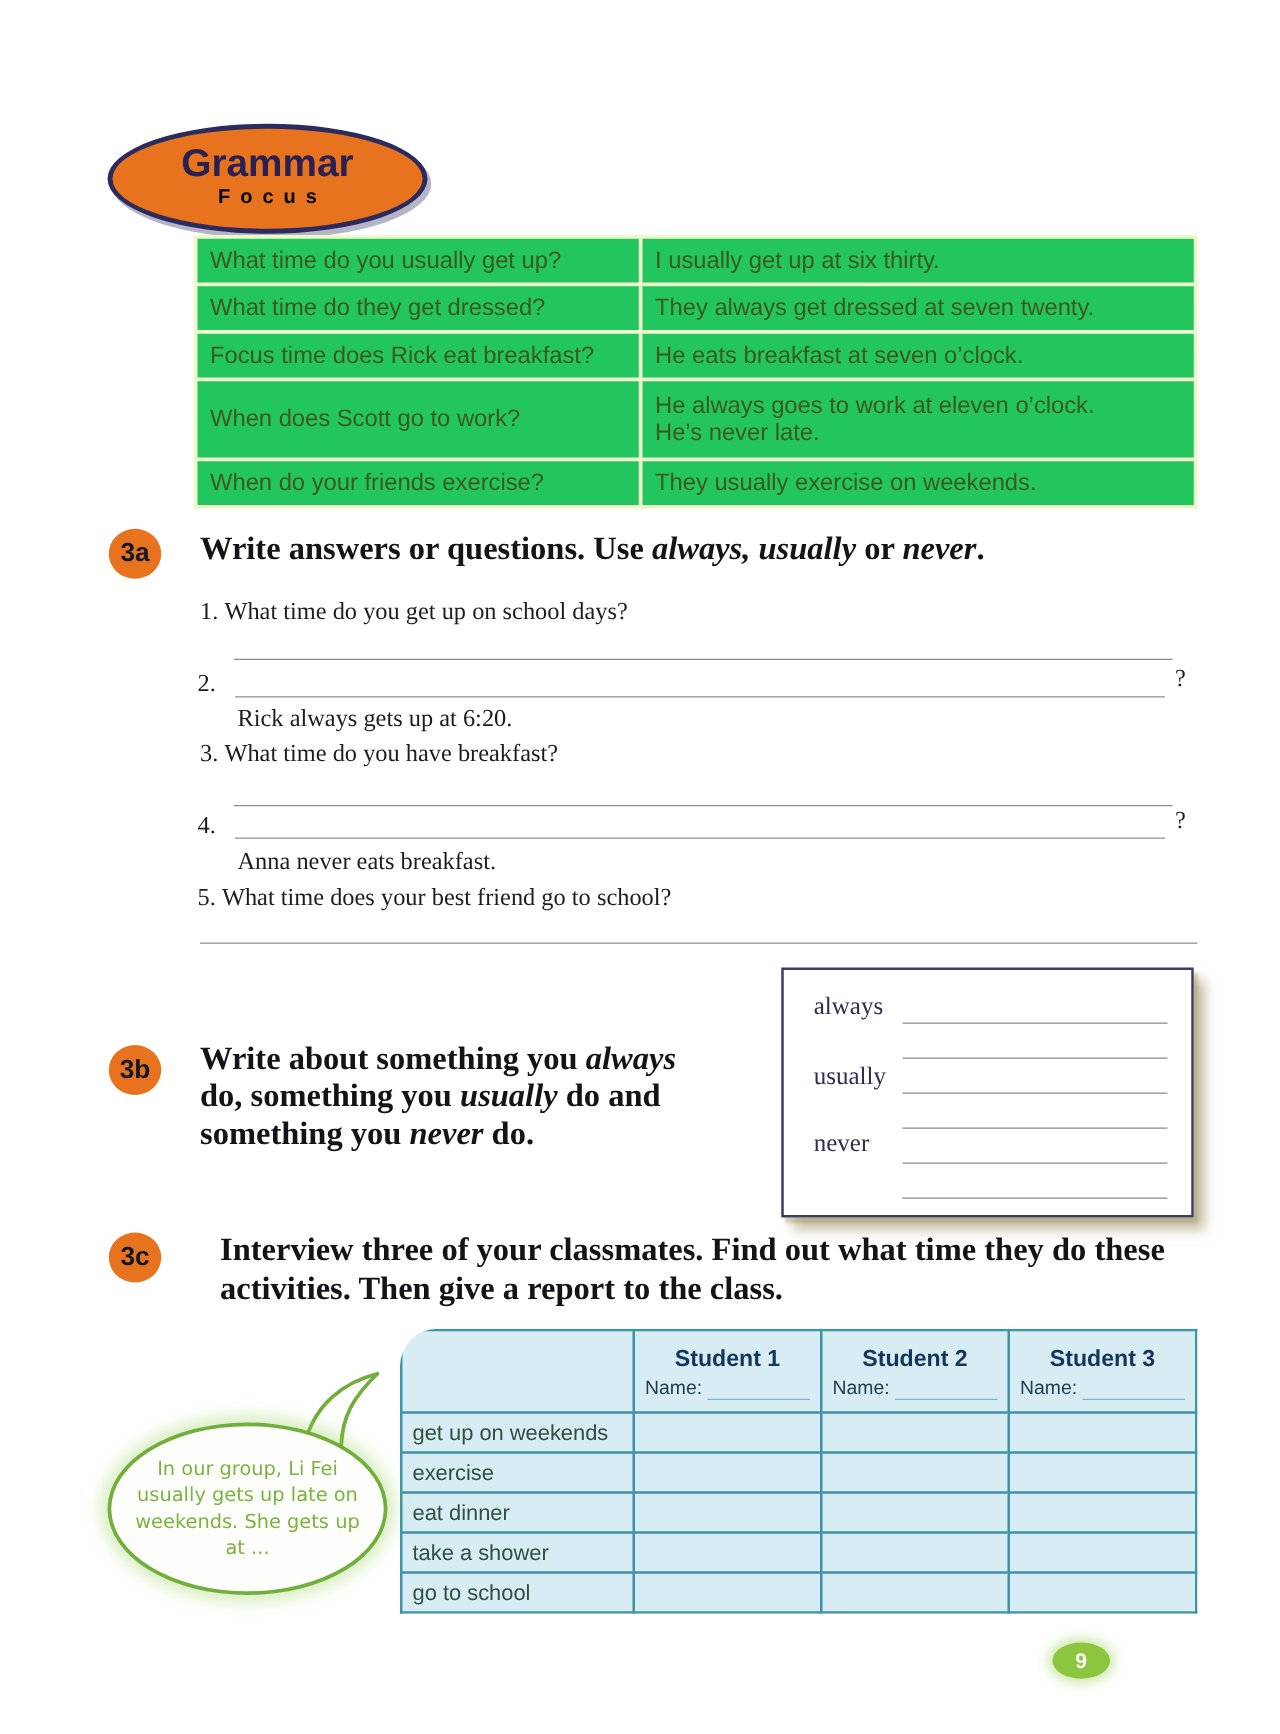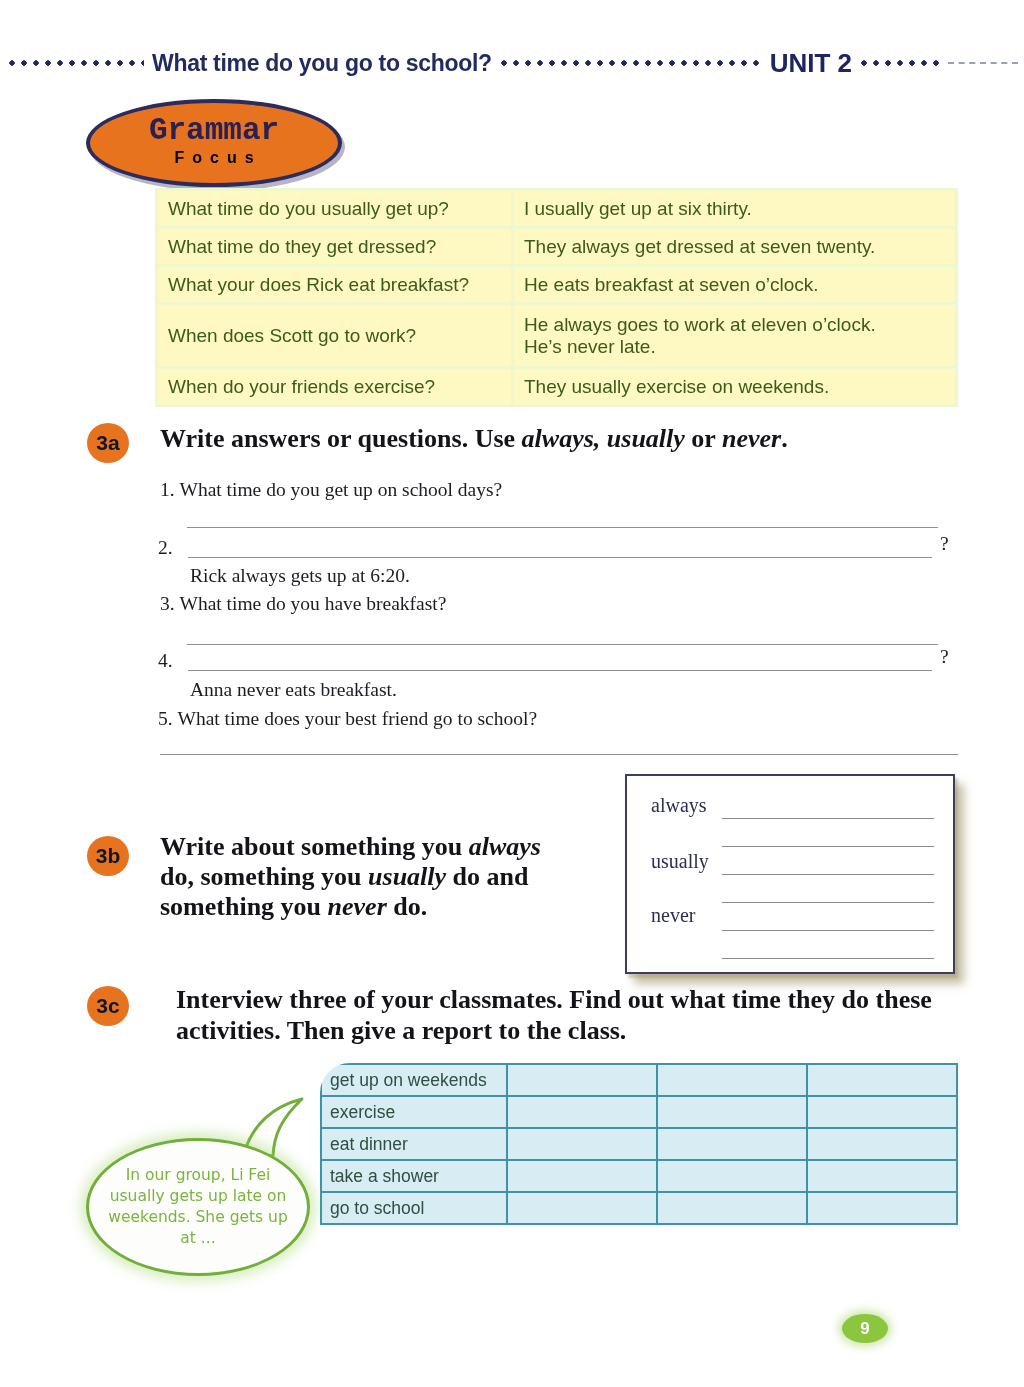--- a/index.html
+++ b/index.html
@@ -14,26 +14,26 @@
   .dots-m{flex:1;}
   .dots-r{width:80px;}
   .dashes{width:70px;height:0;border-top:2px dashed #9aa0b4;}
   .hdr-title{font-family:"Liberation Sans",sans-serif;font-weight:bold;font-size:23px;color:#232a60;white-space:nowrap;letter-spacing:-0.3px;}
   .hdr-unit{font-family:"Liberation Sans",sans-serif;font-weight:bold;font-size:26px;color:#1e2560;white-space:nowrap;}
 
   
   .gf{position:absolute;left:86px;top:99px;width:248px;height:80px;background:#e8731f;
       border:4px solid #2b2b5e;border-radius:50%;box-shadow:3px 4px 0 rgba(43,43,94,.35);
       display:flex;flex-direction:column;align-items:center;justify-content:center;}
-  .gf-l1{font-family:Liberation Mono, monospace;font-weight:bold;font-size:31px;color:#2a2152;line-height:30px;}
+  .gf-l1{font-family:Liberation Sans, sans-serif;font-weight:bold;font-size:31px;color:#2a2152;line-height:30px;}
   .gf-l2{font-family:"Liberation Sans",sans-serif;font-weight:bold;font-size:16px;letter-spacing:8px;color:#000000;line-height:24px;margin-left:8px;}
 
   
   .gtable{position:absolute;left:155px;top:188px;width:800px;border-collapse:collapse;table-layout:fixed;}
-  .gtable td{background:#fef9c3;border:3px solid #eff7cd;font-family:"Liberation Sans",sans-serif;
+  .gtable td{background:#22c55e;border:3px solid #eff7cd;font-family:"Liberation Sans",sans-serif;
              font-size:19px;color:#3c5a1d;padding:4px 10px;vertical-align:middle;white-space:pre-line;}
   .gtable col.c1{width:356px;} .gtable col.c2{width:444px;}
   .gtable tr{height:38px;} .gtable tr.tall{height:64px;}
 
   
   .badge{position:absolute;width:42px;height:40px;border-radius:50%;background:#e8731f;
          display:flex;align-items:center;justify-content:center;
          font-family:"Liberation Sans",sans-serif;font-weight:bold;font-size:21px;color:#0f172a;}
 
   .h-bold{position:absolute;font-weight:bold;font-size:26px;color:#141318;line-height:30px;}
@@ -70,28 +70,20 @@
   
   .pgnum{position:absolute;left:842px;top:1314px;width:46px;height:29px;border-radius:50%;background:#8cc63e;
          box-shadow:0 0 9px 4px rgba(150,205,80,.45);display:flex;align-items:center;justify-content:center;
          font-family:"Liberation Sans",sans-serif;font-weight:bold;font-size:17px;color:#ffffff;}
 </style>
 </head>
 <body>
 
 <div id="page">
 
-  <div class="hdr">
-    <div class="dots dots-l"></div>
-    <span class="hdr-title">What time do you go to school?</span>
-    <div class="dots dots-m"></div>
-    <span class="hdr-unit">UNIT 2</span>
-    <div class="dots dots-r"></div>
-    <div class="dashes"></div>
-  </div>
 
   <div class="gf">
     <div class="gf-l1">Grammar</div>
     <div class="gf-l2">Focus</div>
   </div>
 
   <table class="gtable">
     <colgroup>
         <col class="c1">
         <col class="c2">
@@ -99,21 +91,21 @@
     <tbody>
       <tr>
         <td>What time do you usually get up?</td>
         <td>I usually get up at six thirty.</td>
       </tr>
       <tr>
         <td>What time do they get dressed?</td>
         <td>They always get dressed at seven twenty.</td>
       </tr>
       <tr>
-        <td>What your does Rick eat breakfast?</td>
+        <td>Focus time does Rick eat breakfast?</td>
         <td>He eats breakfast at seven o’clock.</td>
       </tr>
       <tr class="tall">
         <td>When does Scott go to work?</td>
         <td>He always goes to work at eleven o’clock.
 He’s never late.</td>
       </tr>
       <tr>
         <td>When do your friends exercise?</td>
         <td>They usually exercise on weekends.</td>
@@ -163,20 +155,44 @@
 
   <div class="itable-wrap">
     <table class="itable">
       <colgroup>
           <col class="ca">
           <col class="cs">
           <col class="cs">
           <col class="cs">
         </colgroup>
       <tbody>
+        <tr class="hd">
+          <td></td>
+          <td>
+            <div class="stu-name">Student 1</div>
+            <div class="name-row">
+                <span class="name-lab">Name:</span>
+                <span class="name-line"></span>
+              </div>
+          </td>
+          <td>
+            <div class="stu-name">Student 2</div>
+            <div class="name-row">
+                <span class="name-lab">Name:</span>
+                <span class="name-line"></span>
+              </div>
+          </td>
+          <td>
+            <div class="stu-name">Student 3</div>
+            <div class="name-row">
+                <span class="name-lab">Name:</span>
+                <span class="name-line"></span>
+              </div>
+          </td>
+        </tr>
         <tr class="rw">
           <td class="act">get up on weekends</td>
           <td></td>
             <td></td>
             <td></td>
         </tr>
         <tr class="rw">
           <td class="act">exercise</td>
           <td></td>
             <td></td>

